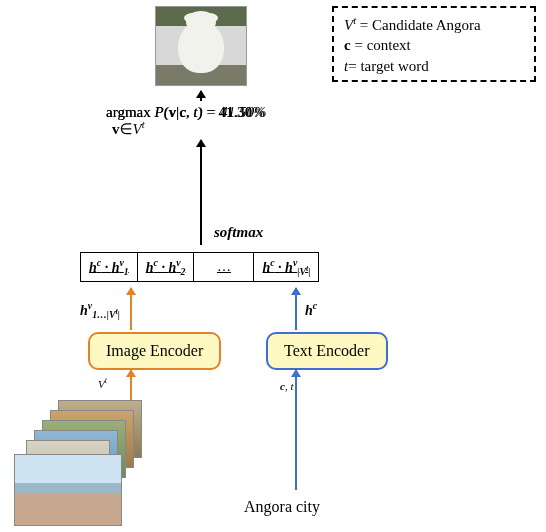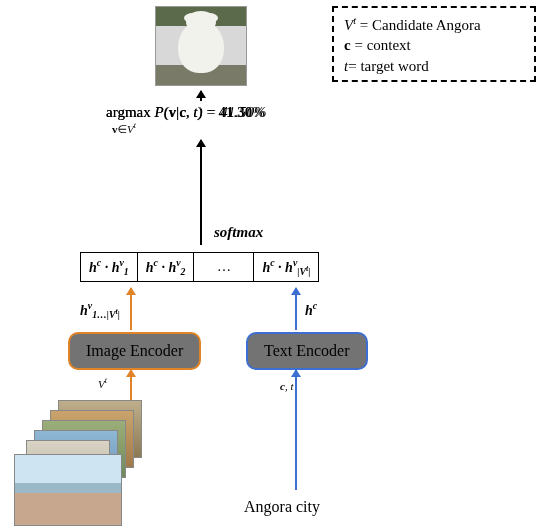--- a/index.html
+++ b/index.html
@@ -44,21 +44,21 @@
     background:#f2f2ed;
     border-radius:50%;
     box-shadow: -8px -4px 0 -6px #f2f2ed, 8px -4px 0 -6px #f2f2ed;
   }
   .argmax-eq {
     position: absolute;
     font-size: 15px;
     white-space: nowrap;
   }
   .argmax-eq .sub {
-    font-size: 11px;
+    font-size: 15px;
     line-height: 1;
   }
   .softmax-label {
     position:absolute;
     font-weight:bold;
     font-style:italic;
     font-family:"Cambria Math","Times New Roman",serif;
     font-size:15px;
   }
   .cells {
@@ -78,21 +78,22 @@
     justify-content:center;
     height:28px;
   }
   .cell:last-child { border-right:none; }
   .enc-box {
     position:absolute;
     border:2px solid;
     border-radius:10px;
     padding:8px 16px;
     font-size:16px;
-    background:#737373;
+    background:#fef9c3;
+    margin-left:20px;
   }
   .img-enc { border-color:#e08427; color:#000; }
   .txt-enc { border-color:#3c6fd1; color:#000; }
   .label {
     position:absolute;
     font-size:11px;
     font-style:italic;
     font-family:"Cambria Math","Times New Roman",serif;
   }
   .input-text {
@@ -168,21 +169,21 @@
 <div class="argmax-eq" style="left:106px; top:104px;">
   <span>argmax</span> <i>P</i>(<b>v</b>|<b>c</b>, <i>t</i>) = <b>41</b>.<b>30</b>%
 </div>
 <div class="argmax-eq" style="left:112px; top:120px;">
   <span class="sub"><b>v</b>∈<i>V</i><span class="sup"><i>t</i></span></span>
 </div>
 
 <div class="arrow-v" style="left:200px; top:140px; height:105px;"></div>
 <div class="softmax-label" style="left:214px; top:224px;">softmax</div>
 
-<div class="cells" style="left:80px; top:252px;">
+<div class="cells" style="left:80px; top:252px;text-decoration:underline;">
   <div class="cell">
     <span><i>h</i><span class="sup">c</span> · <i>h</i><span class="sup">v</span><span class="subsc">1</span></span>
   </div>
   <div class="cell">
     <span><i>h</i><span class="sup">c</span> · <i>h</i><span class="sup">v</span><span class="subsc">2</span></span>
   </div>
   <div class="cell" style="min-width:60px;font-style:normal;font-weight:normal;">…</div>
   <div class="cell">
     <span><i>h</i><span class="sup">c</span> · <i>h</i><span class="sup">v</span><span class="subsc">|<i>V</i><span class="sup" style="font-size:0.8em;"><i>t</i></span>|</span></span>
   </div>

